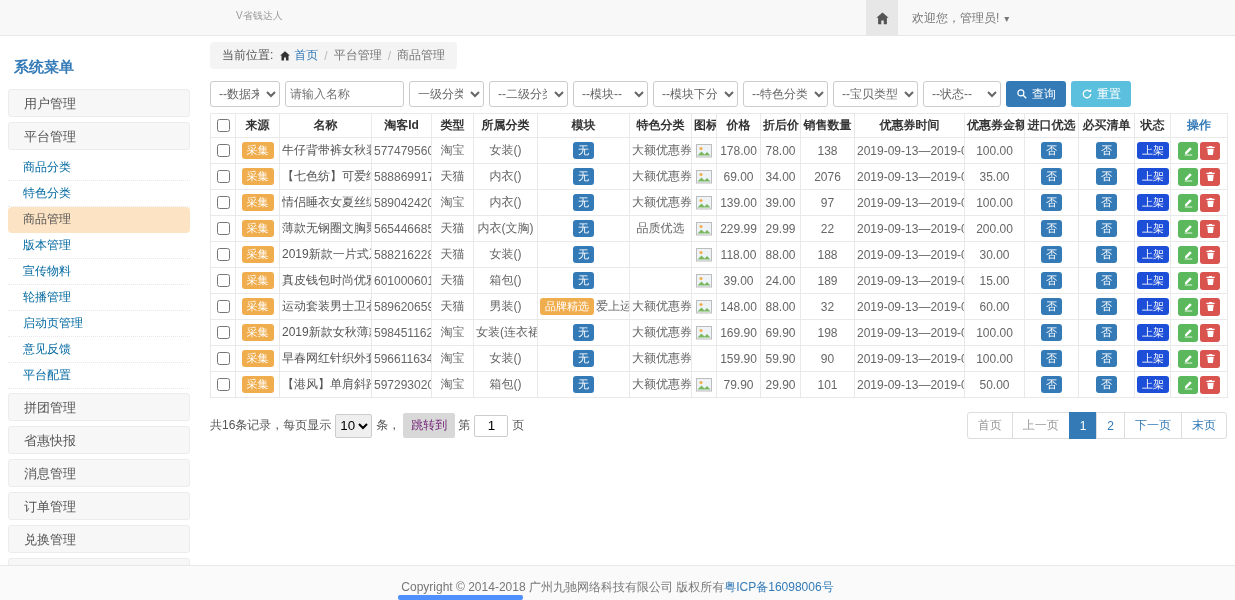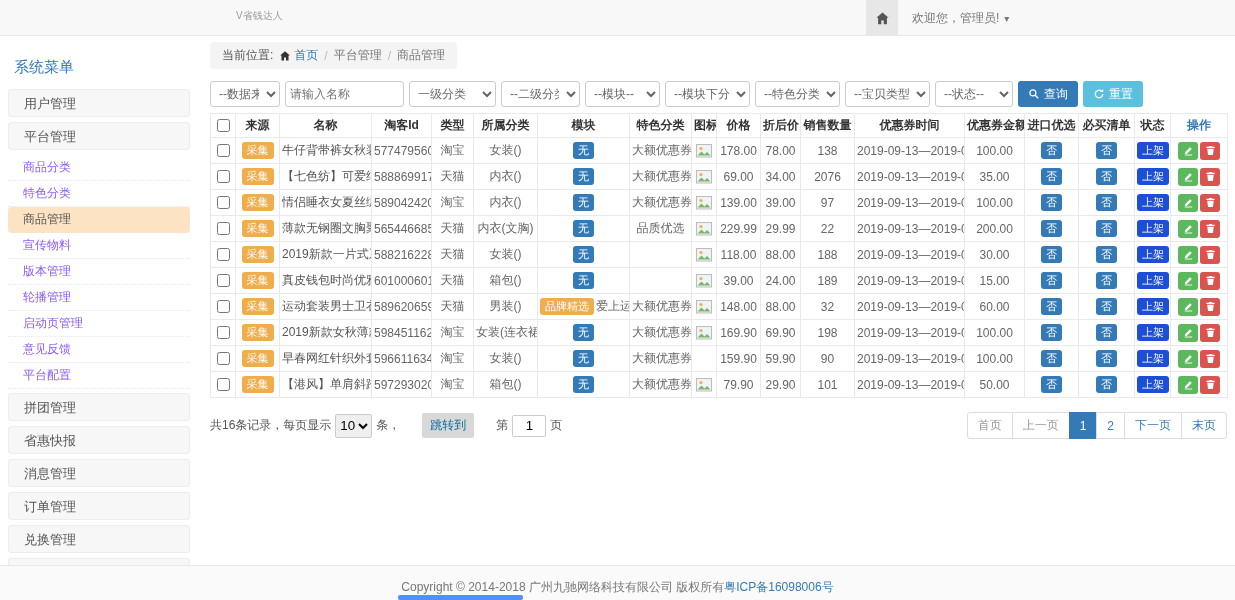--- a/index.html
+++ b/index.html
@@ -12,25 +12,25 @@
   
   .topbar { position:absolute; top:0; left:0; width:1235px; height:36px;
     background:#f8f8f8; border-bottom:1px solid #e7e7e7; }
   .brand { position:absolute; left:236px; top:9px; font-size:10px; color:#9a9a9a; }
   .topbar-right { position:absolute; left:866px; top:0; height:36px; display:flex; align-items:center; }
   .home-btn { width:32px; height:36px; background:#e7e7e7; display:flex; align-items:center; justify-content:center; cursor:pointer; }
   .welcome { padding:0 14px; color:#777; cursor:pointer; display:flex; align-items:center; gap:5px; }
   .caret { font-size:10px; color:#777; }
   
   .sidebar { position:absolute; left:8px; top:50px; width:182px; }
-  .side-title { color:#337ab7; font-weight:normal; font-size:15px; padding:8px 6px 12px; }
+  .side-title { color:#337ab7; font-weight:bold; font-size:15px; padding:8px 6px 12px; }
   .side-group { height:28px; line-height:27px; background:#f7f7f7; border:1px solid #ececec;
     border-radius:3px; padding-left:15px; margin-bottom:5px; color:#555; font-size:13px; cursor:pointer; }
   .side-sub { padding-bottom:4px; }
-  .side-sub-item { height:26px; line-height:25px; padding-left:15px; color:#8b5cf6;
+  .side-sub-item { height:26px; line-height:25px; padding-left:15px; color:#0369a1;
     border-bottom:1px dotted #e8e8e8; cursor:pointer; font-size:12px; }
   .side-sub-item.active { background:#fbe3c3; border-radius:4px; color:#555; border-bottom-color:transparent; }
   
   .main { position:absolute; left:210px; top:42px; width:1017px; }
   .breadcrumb { display:inline-flex; align-items:center; gap:6px; background:#f4f4f4;
     border-radius:4px; padding:5px 12px; color:#555; }
   .bc-home { color:#337ab7; cursor:pointer; display:inline-flex; align-items:center; gap:3px; }
   .bc-sep { color:#bbb; }
   .bc-item { color:#777; cursor:pointer; }
   .filter-bar { display:flex; gap:5px; margin-top:12px; align-items:center; }
@@ -61,22 +61,22 @@
   .icon-img { vertical-align:middle; }
   
   .pager { margin-top:14px; display:flex; align-items:center; font-size:12px; color:#555; }
   .pg-right { margin-left:auto; display:flex; }
   .pg-btn { border:1px solid #ddd; background:#fff; color:#337ab7; padding:4px 10px; margin-left:-1px;
     font-size:12px; cursor:pointer; font-family:inherit; }
   .pg-btn:first-child { border-radius:3px 0 0 3px; margin-left:0; }
   .pg-btn:last-child { border-radius:0 3px 3px 0; }
   .pg-btn.disabled { color:#999; }
   .pg-btn.active { background:#337ab7; border-color:#337ab7; color:#fff; }
-  .jump-chip { background:#d8d8d8; border:none; padding:4px 8px; border-radius:2px; margin:0 22px;
-    font-size:12px; color:#0369a1; cursor:pointer; font-family:inherit; }
+  .jump-chip { background:#d8d8d8; border:none; padding:4px 8px; border-radius:2px; margin:0 3px;
+    font-size:12px; color:#701a75; cursor:pointer; font-family:inherit; }
   .page-input { width:34px; height:22px; border:1px solid #ccc; text-align:center; margin:0 4px;
     border-radius:2px; font-family:inherit; }
   .pp-select { height:24px; margin:0 4px; border:1px solid #ccc; border-radius:2px; font-family:inherit; }
   
   .footer { position:absolute; left:0; top:565px; width:1235px; height:35px; background:#fafafa;
     border-top:1px solid #e7e7e7; text-align:center; padding-top:13px; font-size:12px; color:#777; z-index:5; }
   .footer a { color:#337ab7; text-decoration:none; }
   .hscroll-thumb { position:absolute; left:398px; top:595px; width:125px; height:5px;
     background:#4d90fe; border-radius:2px; z-index:6; }
 </style>
@@ -100,22 +100,22 @@
 
 <div class="sidebar">
   <div class="side-title">系统菜单</div>
   <div>
       <div class="side-group">用户管理</div>
       <div class="side-group">平台管理</div>
       <div class="side-sub">
         <div class="side-sub-item">商品分类</div>
         <div class="side-sub-item">特色分类</div>
         <div class="side-sub-item active">商品管理</div>
+        <div class="side-sub-item">版本管理</div>
         <div class="side-sub-item">宣传物料</div>
-        <div class="side-sub-item">版本管理</div>
         <div class="side-sub-item">轮播管理</div>
         <div class="side-sub-item">启动页管理</div>
         <div class="side-sub-item">意见反馈</div>
         <div class="side-sub-item">平台配置</div>
       </div>
       <div class="side-group">拼团管理</div>
       <div class="side-group">省惠快报</div>
       <div class="side-group">消息管理</div>
       <div class="side-group">订单管理</div>
       <div class="side-group">兑换管理</div>
@@ -137,21 +137,21 @@
         <span class="bc-sep">/</span>
         <span class="bc-item">平台管理</span>
         <span class="bc-sep">/</span>
         <span class="bc-item">商品管理</span>
       </span>
   </div>
 
   <div class="filter-bar">
       <select class="flt" style="width: 70px;"><option>--数据来源--</option></select>
       <input class="flt" placeholder="请输入名称" style="width: 119px;">
-      <select class="flt" style="width: 87px;"><option>一级分类</option></select>
+      <select class="flt" style="width: 75px;"><option>一级分类</option></select>
       <select class="flt" style="width: 79px;"><option>--二级分类--</option></select>
       <select class="flt" style="width: 75px;"><option>--模块--</option></select>
       <select class="flt" style="width: 85px;"><option>--模块下分类--</option></select>
       <select class="flt" style="width: 85px;"><option>--特色分类--</option></select>
       <select class="flt" style="width: 85px;"><option>--宝贝类型--</option></select>
       <select class="flt" style="width: 78px;"><option>--状态--</option></select>
       <button class="btn btn-primary">
         <svg class="ic" viewBox="0 0 16 16">
           <circle cx="6.5" cy="6.5" r="4" fill="none" stroke="#fff" stroke-width="1.6"></circle>
           <line x1="9.6" y1="9.6" x2="13.6" y2="13.6" stroke="#fff" stroke-width="1.8"></line>

